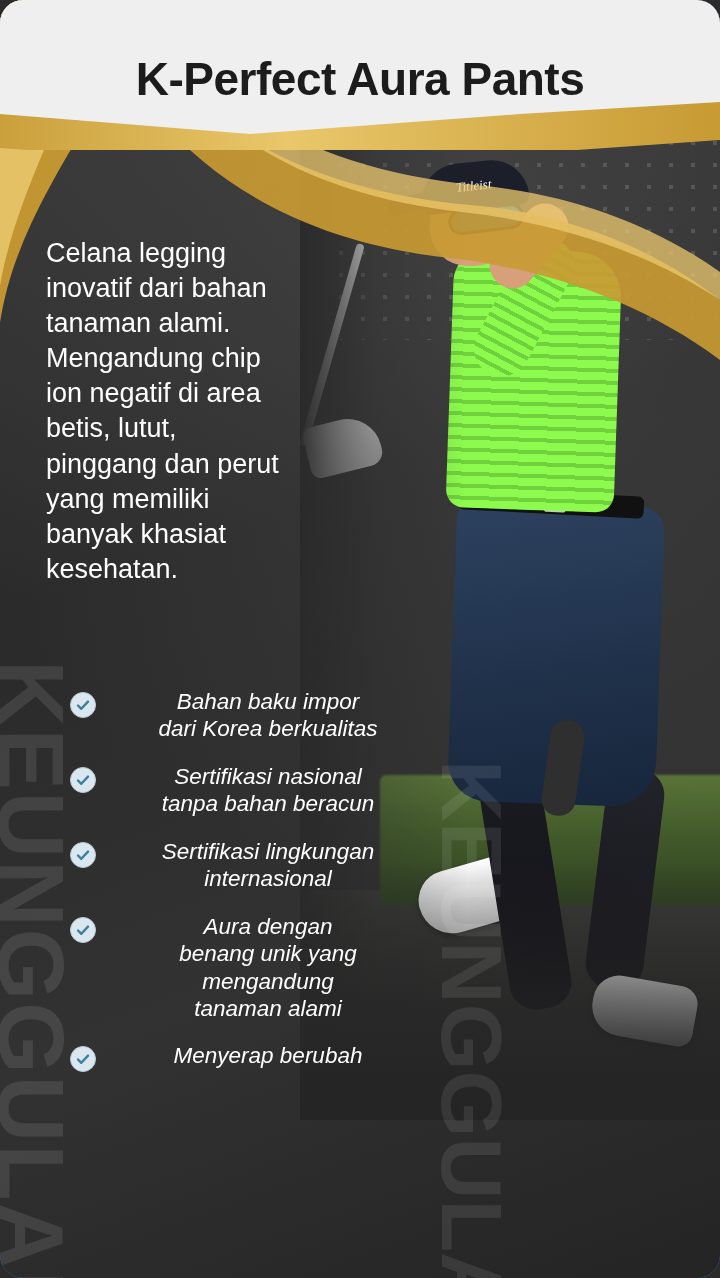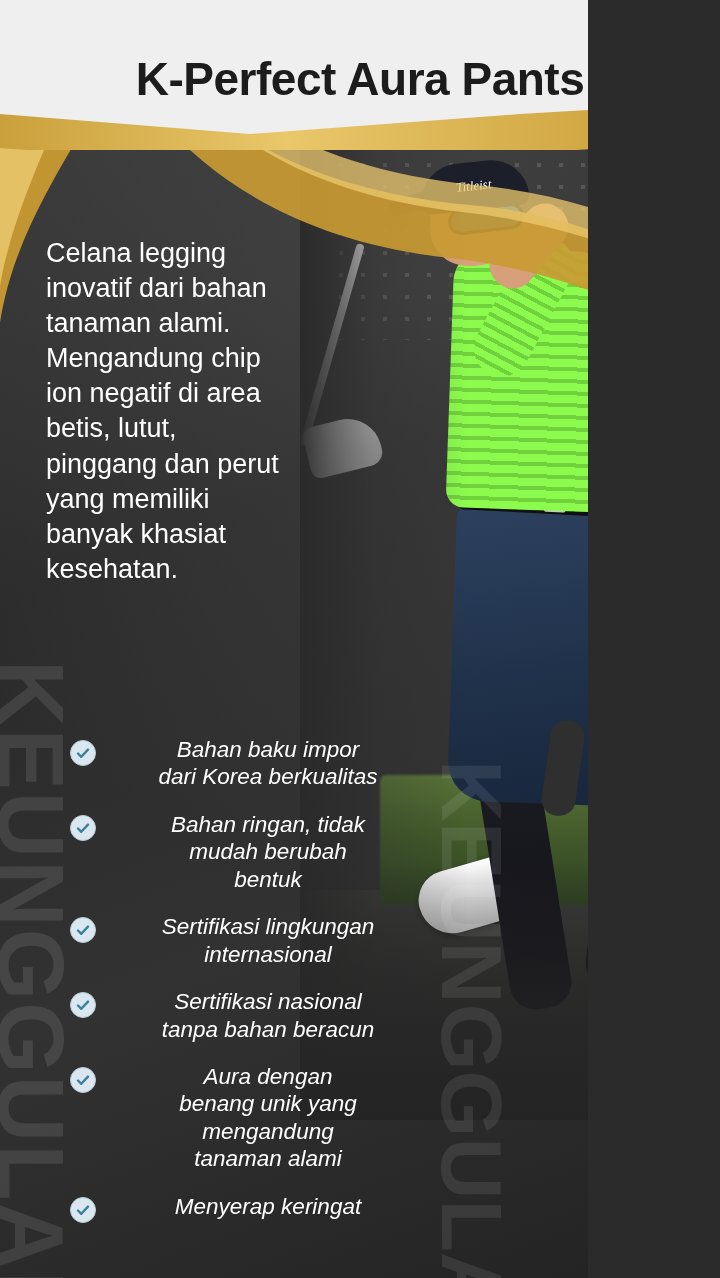--- a/index.html
+++ b/index.html
@@ -5,24 +5,25 @@
   * { box-sizing: border-box; margin: 0; padding: 0; }
   html, body {
     width: 720px;
     height: 1278px;
     background: #2b2b2b;
     font-family: "Liberation Sans", sans-serif;
     overflow: hidden;
   }
   .poster {
     position: relative;
-    width: 588px;
+    width: 720px;
     height: 1278px;
     background: #3b82f6;
     overflow: hidden;
+    border-radius: 23px;
   }
 
   
   .bg-dark {
     position: absolute;
     inset: 0;
     background:
       radial-gradient(circle at 70% 22%, rgba(120,120,120,0.25) 0%, rgba(40,40,40,0) 55%),
       linear-gradient(160deg, #3a3a3a 0%, #2a2a2a 40%, #323232 70%, #242424 100%);
   }
@@ -232,21 +233,21 @@
     width: 300px;
     color: #ffffff;
     font-size: 27px;
     line-height: 1.30;
     white-space: pre-line;
   }
 
   
   .features {
     position: absolute;
-    left: 70px; top: 736px;
+    left: 70px; top: 688px;
     width: 360px;
   }
   .feature {
     display: flex;
     align-items: flex-start;
     margin-bottom: 20px;
   }
   .check {
     flex: 0 0 auto;
     width: 26px; height: 26px;
@@ -342,68 +343,58 @@
     <div class="feature">
       <span class="check">
         <svg width="16" height="16" viewBox="0 0 16 16">
             <path d="M3 8.5 L6.3 11.8 L13 4.6" fill="none" stroke="#3c7f9e" stroke-width="2.4" stroke-linecap="round" stroke-linejoin="round"></path>
           </svg>
       </span>
       <span class="feature-text" style="white-space:pre-line">Bahan baku impor
 dari Korea berkualitas</span>
     </div>
 
+
     <div class="feature">
       <span class="check">
         <svg width="16" height="16" viewBox="0 0 16 16">
             <path d="M3 8.5 L6.3 11.8 L13 4.6" fill="none" stroke="#3c7f9e" stroke-width="2.4" stroke-linecap="round" stroke-linejoin="round"></path>
           </svg>
       </span>
-      <span class="feature-text" style="white-space:pre-line">Bahan ringan, tidak
-mudah berubah
-bentuk</span>
+      <span class="feature-text" style="white-space:pre-line">Sertifikasi nasional
+tanpa bahan beracun</span>
     </div>
 
     <div class="feature">
       <span class="check">
         <svg width="16" height="16" viewBox="0 0 16 16">
             <path d="M3 8.5 L6.3 11.8 L13 4.6" fill="none" stroke="#3c7f9e" stroke-width="2.4" stroke-linecap="round" stroke-linejoin="round"></path>
           </svg>
       </span>
       <span class="feature-text" style="white-space:pre-line">Sertifikasi lingkungan
 internasional</span>
-    </div>
-
-    <div class="feature">
-      <span class="check">
-        <svg width="16" height="16" viewBox="0 0 16 16">
-            <path d="M3 8.5 L6.3 11.8 L13 4.6" fill="none" stroke="#3c7f9e" stroke-width="2.4" stroke-linecap="round" stroke-linejoin="round"></path>
-          </svg>
-      </span>
-      <span class="feature-text" style="white-space:pre-line">Sertifikasi nasional
-tanpa bahan beracun</span>
     </div>
 
     <div class="feature">
       <span class="check">
         <svg width="16" height="16" viewBox="0 0 16 16">
             <path d="M3 8.5 L6.3 11.8 L13 4.6" fill="none" stroke="#3c7f9e" stroke-width="2.4" stroke-linecap="round" stroke-linejoin="round"></path>
           </svg>
       </span>
       <span class="feature-text" style="white-space:pre-line">Aura dengan
 benang unik yang
 mengandung
 tanaman alami</span>
     </div>
 
     <div class="feature">
       <span class="check">
         <svg width="16" height="16" viewBox="0 0 16 16">
             <path d="M3 8.5 L6.3 11.8 L13 4.6" fill="none" stroke="#3c7f9e" stroke-width="2.4" stroke-linecap="round" stroke-linejoin="round"></path>
           </svg>
       </span>
-      <span class="feature-text" style="white-space:pre-line">Menyerap keringat</span>
+      <span class="feature-text" style="white-space:pre-line">Menyerap berubah</span>
     </div>
 
   </div>
 
   <div class="fade-bottom"></div>
 </div>
 
 </body></html>

